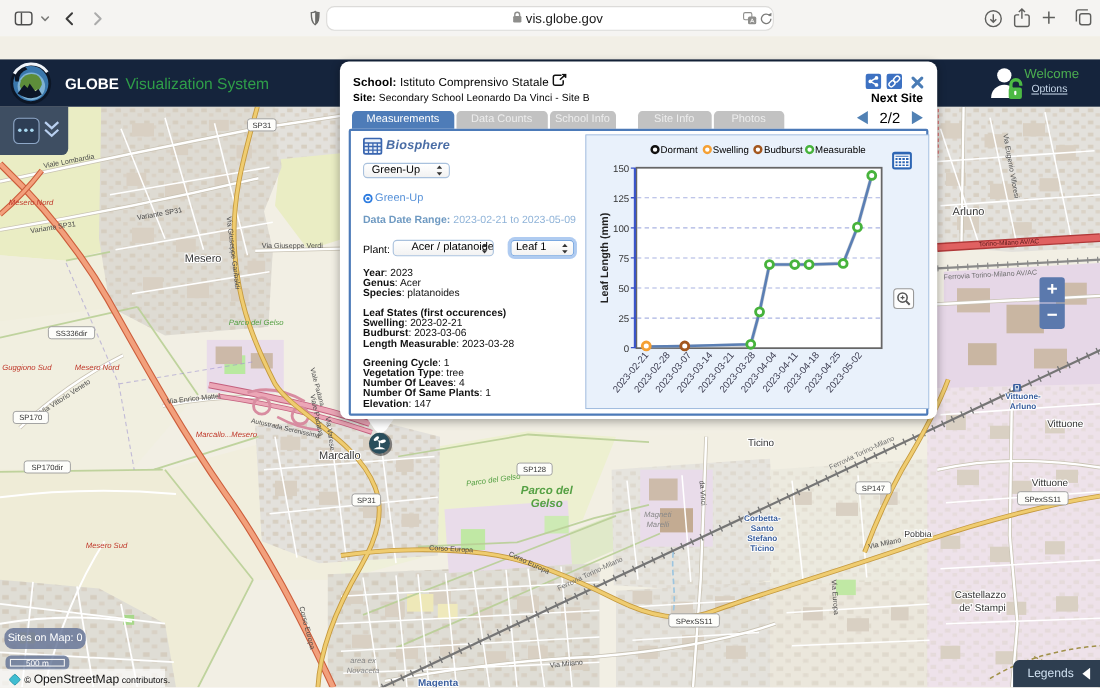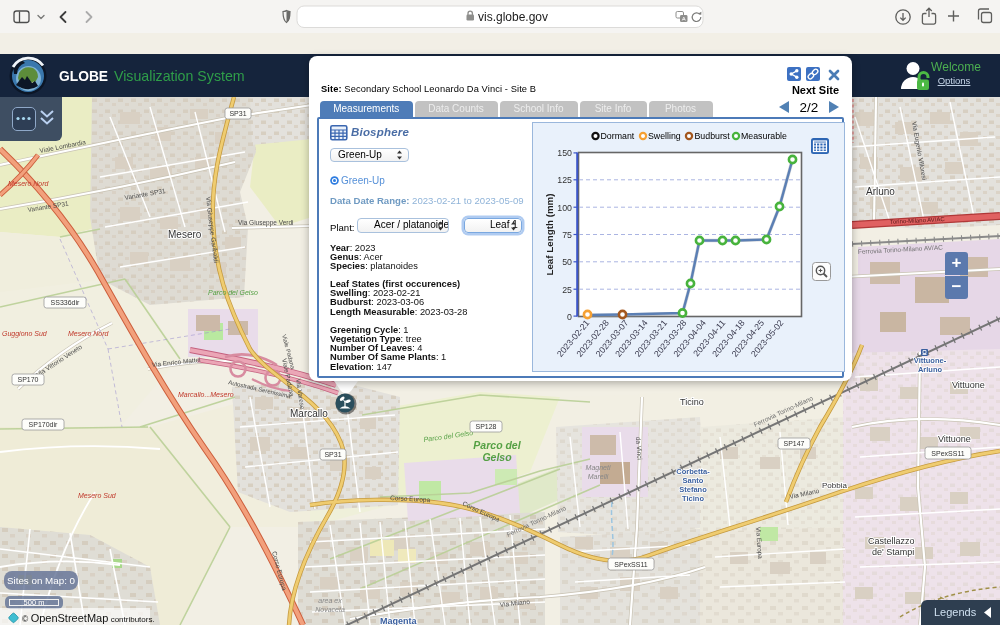--- a/index.html
+++ b/index.html
@@ -492,20 +492,27 @@
       <path d="M-5.5 5.5 q5.5 -4.5 11 0 z"></path>
       <rect x="-0.6" y="-2.5" width="1.2" height="6.5"></rect>
       <ellipse cx="-2.8" cy="-4.2" rx="2.8" ry="1.5" transform="rotate(-38 -2.8 -4.2)"></ellipse>
       <ellipse cx="3" cy="-1.8" rx="2.8" ry="1.5" transform="rotate(-15 3 -1.8)"></ellipse>
       <path d="M0 -1 l-2.5 -3 M0 -1 l2.8 -1" stroke="#ffffff" stroke-width="0.8" fill="none"></path>
     </g>
   </svg>
 
   <div class="abs" id="dialog" style="left:309px;top:56px;width:543px;height:325px;background:#fff;border-radius:8px;box-shadow:0 2px 8px rgba(0,0,0,0.3);">
 
+    <div class="abs" style="left:12px;top:11px;font-size:10.6px;color:#000;letter-spacing:0.1px;"><b>School:</b> Istituto Comprensivo Statale
+      <svg width="14" height="12" style="vertical-align:-1px">
+          <path d="M8.5 1.5 h-6 a1.5 1.5 0 0 0 -1.5 1.5 v6 a1.5 1.5 0 0 0 1.5 1.5 h6 a1.5 1.5 0 0 0 1.5 -1.5 v-3" fill="none" stroke="#111" stroke-width="1.4"></path>
+          <path d="M7 5.5 L12 0.8 M9 0.5 h3.2 v3.2" stroke="#111" stroke-width="1.4" fill="none"></path>
+          <path d="M12.4 0.3 l-0.1 3.5 l-3.4 -3.4 z" fill="#111"></path>
+        </svg>
+    </div>
     <div class="abs" style="left:12px;top:28px;font-size:9.3px;color:#000;letter-spacing:0.1px;"><b>Site:</b> Secondary School Leonardo Da Vinci - Site B</div>
 
     <div class="abs" style="left:478px;top:11px;width:14px;height:14px;background:#3d71c2;border-radius:2px;">
       <svg width="14" height="14">
           <g fill="#fff">
             <circle cx="9.8" cy="3.8" r="1.7"></circle>
             <circle cx="4.2" cy="7" r="1.7"></circle>
             <circle cx="9.8" cy="10.2" r="1.7"></circle>
             <path d="M4.2 7 L9.8 3.8 M4.2 7 L9.8 10.2" stroke="#fff" stroke-width="1.4"></path>
           </g>
@@ -524,21 +531,21 @@
       </svg>
     <div class="abs" style="left:380px;top:28px;width:150px;text-align:right;font-size:11px;font-weight:bold;color:#000;">Next Site</div>
     <svg class="abs" style="left:469px;top:44px;" width="62" height="14">
       <path d="M11 1 L1 7 L11 13 z" fill="#5181b4"></path>
       <text x="31" y="12" font-size="13.5" fill="#000" text-anchor="middle" font-family="Liberation Sans">2/2</text>
       <path d="M51 1 L61 7 L51 13 z" fill="#5181b4"></path>
     </svg>
 
     <div class="abs" style="left:11px;top:44.5px;width:92.5px;height:16px;background:#4e7cb8;border-radius:4px 4px 0 0;color:#fff;font-size:10px;text-align:center;line-height:16px;">Measurements</div>
     <div class="abs" style="left:105.5px;top:44.5px;width:83px;height:16px;background:#c2c2c2;border-radius:4px 4px 0 0;color:#ededed;font-size:10px;text-align:center;line-height:16px;">Data Counts</div>
-    <div class="abs" style="left:190.5px;top:44.5px;width:78px;height:16px;background:#c2c2c2;border-radius:4px 4px 0 0;color:#ededed;font-size:10px;text-align:center;line-height:16px;">School Info</div>
+    <div class="abs" style="left:190.5px;top:44.5px;width:60px;height:16px;background:#c2c2c2;border-radius:4px 4px 0 0;color:#ededed;font-size:10px;text-align:center;line-height:16px;">School Info</div>
     <div class="abs" style="left:270.5px;top:44.5px;width:67px;height:16px;background:#c2c2c2;border-radius:4px 4px 0 0;color:#ededed;font-size:10px;text-align:center;line-height:16px;">Site Info</div>
     <div class="abs" style="left:339.5px;top:44.5px;width:64px;height:16px;background:#c2c2c2;border-radius:4px 4px 0 0;color:#ededed;font-size:10px;text-align:center;line-height:16px;">Photos</div>
 
     <div class="abs" style="left:8px;top:60.5px;width:527px;height:261px;border:2px solid #4c7ab8;border-radius:2px;background:#fff;"></div>
 
     <svg class="abs" style="left:21px;top:69px;" width="18" height="16">
       <rect x="0.8" y="0.8" width="16" height="14" rx="1.5" fill="#eaf1fa" stroke="#3a66b0" stroke-width="1.6"></rect>
       <g stroke="#3a66b0" stroke-width="1.2">
           <path d="M1 5 h16 M1 8.2 h16 M1 11.4 h16 M5 5 v9.5 M9 5 v9.5 M13 5 v9.5"></path>
         </g>
@@ -561,21 +568,21 @@
 
     <div class="abs" style="left:21px;top:139px;font-size:9.6px;"><span style="font-weight:bold;color:#6f9ac2;">Data Date Range:</span> <span style="color:#8fb3d8;">2023-02-21 to 2023-05-09</span></div>
 
     <div class="abs" style="left:21px;top:166px;font-size:9.6px;color:#000;">Plant:</div>
     <div class="abs" style="left:48px;top:162px;width:92px;height:14.5px;border:1.6px solid #a9c1dd;border-radius:4px;background:linear-gradient(#ffffff,#f2f2f2);font-size:10px;color:#000;line-height:11.5px;padding-left:16px;white-space:nowrap;overflow:hidden;">Acer / platanoide
       <svg width="7" height="10" style="position:absolute;right:4px;top:1.5px;">
           <path d="M3.5 0.5 L6 3.5 H1 z" fill="#333"></path>
           <path d="M3.5 9.5 L1 6.5 H6 z" fill="#333"></path>
         </svg>
     </div>
-    <div class="abs" style="left:155px;top:162px;width:58px;height:14.5px;border:1.6px solid #7aa8e0;border-radius:4px;background:linear-gradient(#ffffff,#f2f2f2);font-size:11px;color:#000;line-height:11.5px;padding-left:25px;box-shadow:0 0 0 2.5px rgba(110,160,230,0.55);font-size:10px;">Leaf 1
+    <div class="abs" style="left:155px;top:162px;width:58px;height:14.5px;border:1.6px solid #7aa8e0;border-radius:4px;background:linear-gradient(#ffffff,#f2f2f2);font-size:11px;color:#000;line-height:11.5px;padding-left:4px;box-shadow:0 0 0 2.5px rgba(110,160,230,0.55);font-size:10px;">Leaf 1
       <svg width="7" height="10" style="position:absolute;right:4px;top:1.5px;">
           <path d="M3.5 0.5 L6 3.5 H1 z" fill="#333"></path>
           <path d="M3.5 9.5 L1 6.5 H6 z" fill="#333"></path>
         </svg>
     </div>
 
     <div class="abs" style="left:21px;top:187.5px;font-size:9.3px;line-height:9.15px;color:#111;">
       <b>Year</b>: 2023<br><b>Genus</b>: Acer<br><b>Species</b>: platanoides<br><br>
       <b>Leaf States (first occurences)</b><br><b>Swelling</b>: 2023-02-21<br><b>Budburst</b>: 2023-03-06<br><b>Length Measurable</b>: 2023-03-28<br><br>
       <b>Greening Cycle</b>: 1<br><b>Vegetation Type</b>: tree<br><b>Number Of Leaves</b>: 4<br><b>Number Of Same Plants</b>: 1<br><b>Elevation</b>: 147

